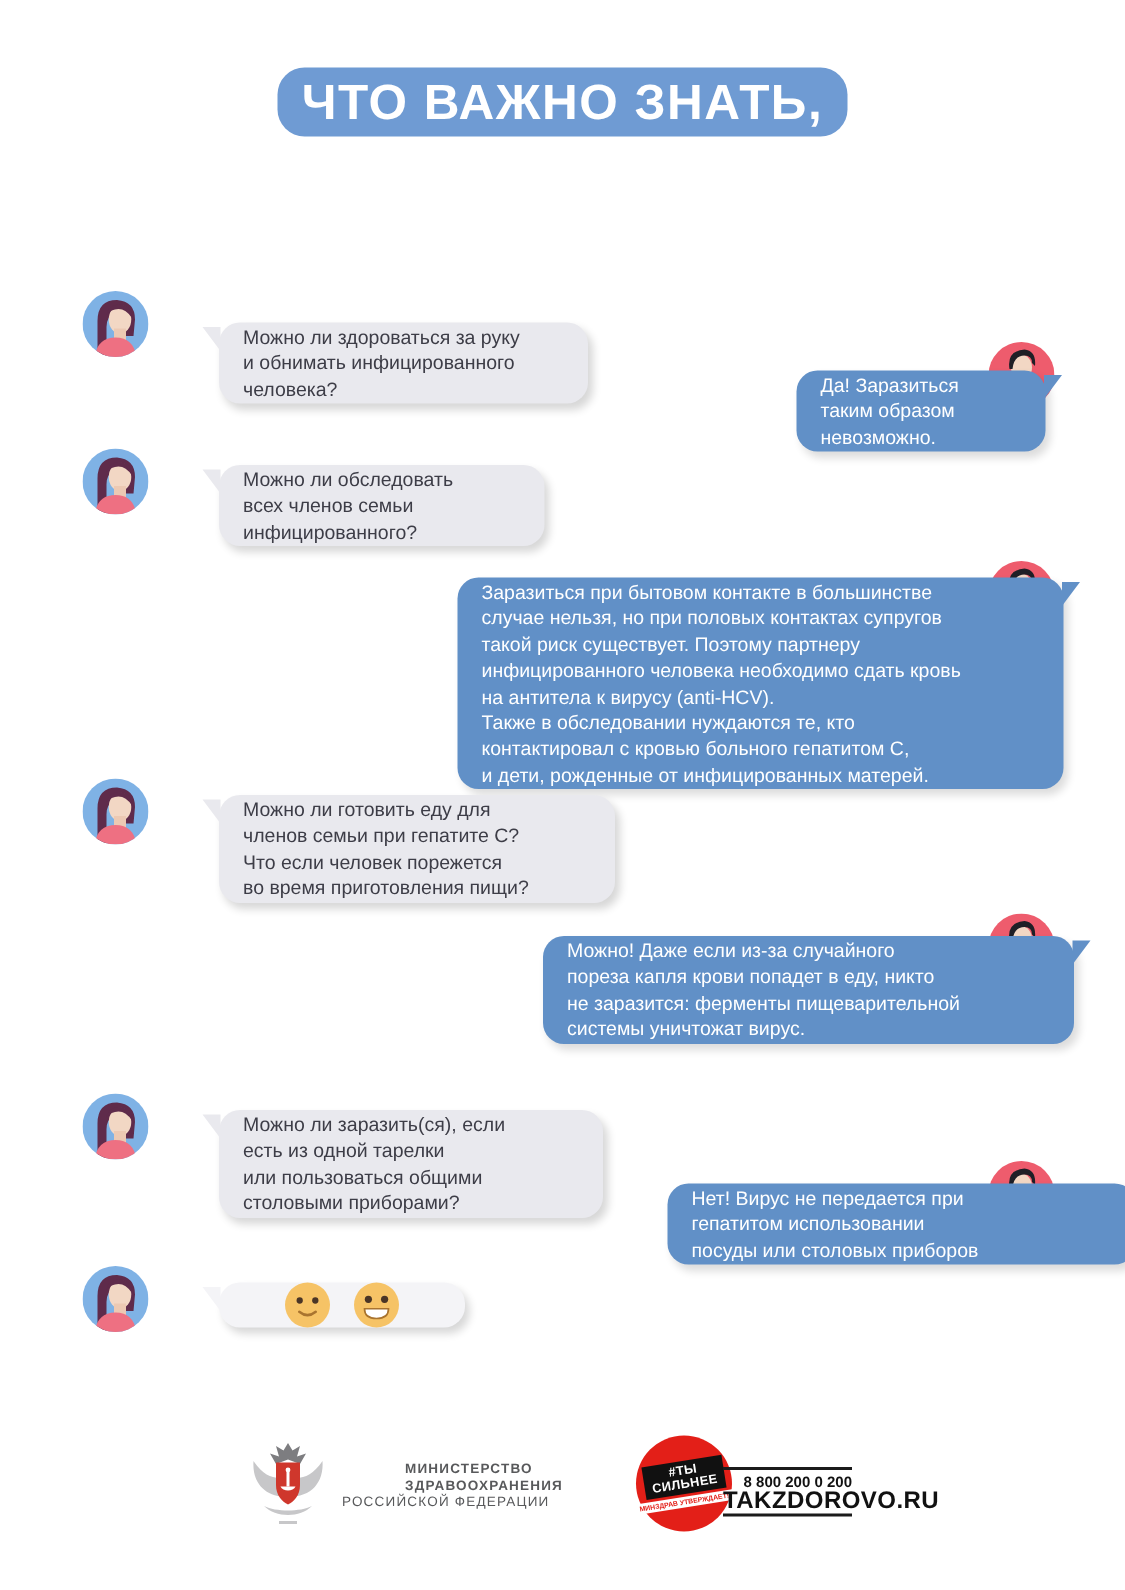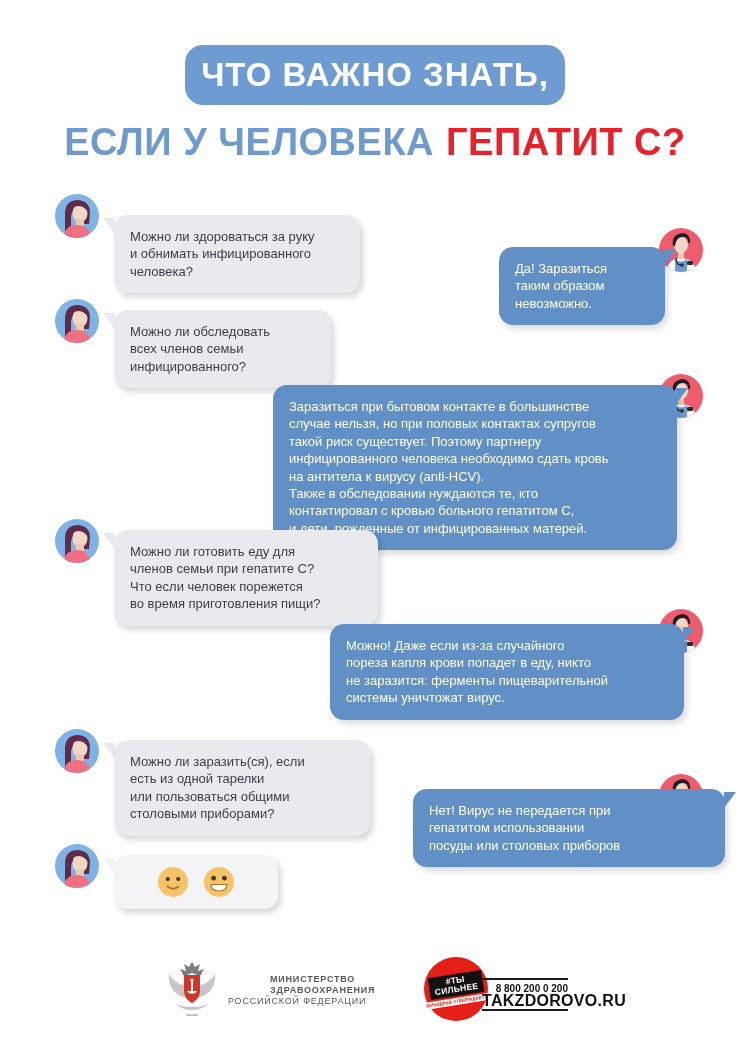--- a/index.html
+++ b/index.html
@@ -4,40 +4,40 @@
 <style>
   html,body{margin:0;padding:0;}
   body{
     width:750px;height:1060px;background:#ffffff;position:relative;overflow:hidden;
     font-family:"Liberation Sans",sans-serif;
   }
   .poster{position:absolute;inset:0;}
 
   
   .title-badge{
-    position:absolute;left:185px;top:45px;width:380px;height:60px;
+    position:absolute;left:185px;top:45px;width:380px;height:46px;
     background:var(--badge-blue,#6f9bd3);border-radius:18px;
     display:flex;align-items:center;justify-content:center;
   }
   .title-badge span{
     color:#ffffff;font-weight:bold;font-size:33px;letter-spacing:1px;white-space:nowrap;
   }
   .subtitle{
     position:absolute;left:0;top:121px;width:750px;text-align:center;
     font-weight:bold;font-size:38px;letter-spacing:.5px;white-space:nowrap;
   }
   .subtitle .blue{color:var(--title-blue,#6f9ace);margin-right:12px;}
   .subtitle .red{color:var(--title-red,#e8212a);}
 
   
   .avatar{position:absolute;width:44px;height:44px;}
   .avatar svg{display:block;width:100%;height:100%;}
   .bubble{
-    position:absolute;border-radius:14px;padding:13px 16px;
-    font-size:13px;line-height:1.34;
+    position:absolute;border-radius:14px;padding:1px 16px;
+    font-size:13px;line-height:1.34;margin-left:32px;
   }
   .bubble .bubble-text{white-space:pre-line;display:block;}
   .patient-bubble{
     background:var(--bubble-gray,#e9e9ee);color:var(--text-ink,#3d3d47);
     box-shadow:3px 4px 6px rgba(0,0,0,.16);
   }
   .patient-bubble::before{
     content:"";position:absolute;left:-11px;top:3px;width:0;height:0;
     border-top:16px solid var(--bubble-gray,#e9e9ee);border-left:12px solid transparent;
   }
@@ -93,23 +93,20 @@
   .hotline-phone{font-weight:bold;font-size:10px;line-height:12px;white-space:nowrap;}
   .hotline-site{font-weight:bold;font-size:16px;line-height:12px;letter-spacing:.3px;white-space:nowrap;}
 </style>
 </head>
 <body>
 
 <div class="poster">
 
   <div class="title-badge">
     <span>ЧТО ВАЖНО ЗНАТЬ,</span>
-  </div>
-  <div class="subtitle">
-    <span class="blue">ЕСЛИ У ЧЕЛОВЕКА</span><span class="red">ГЕПАТИТ С?</span>
   </div>
 
   <div>
     <div class="avatar" id="q1-avatar">
       <svg viewBox="0 0 44 44">
         <defs>
             <clipPath id="cw1">
               <circle cx="22" cy="22" r="22"></circle>
             </clipPath>
           </defs>

